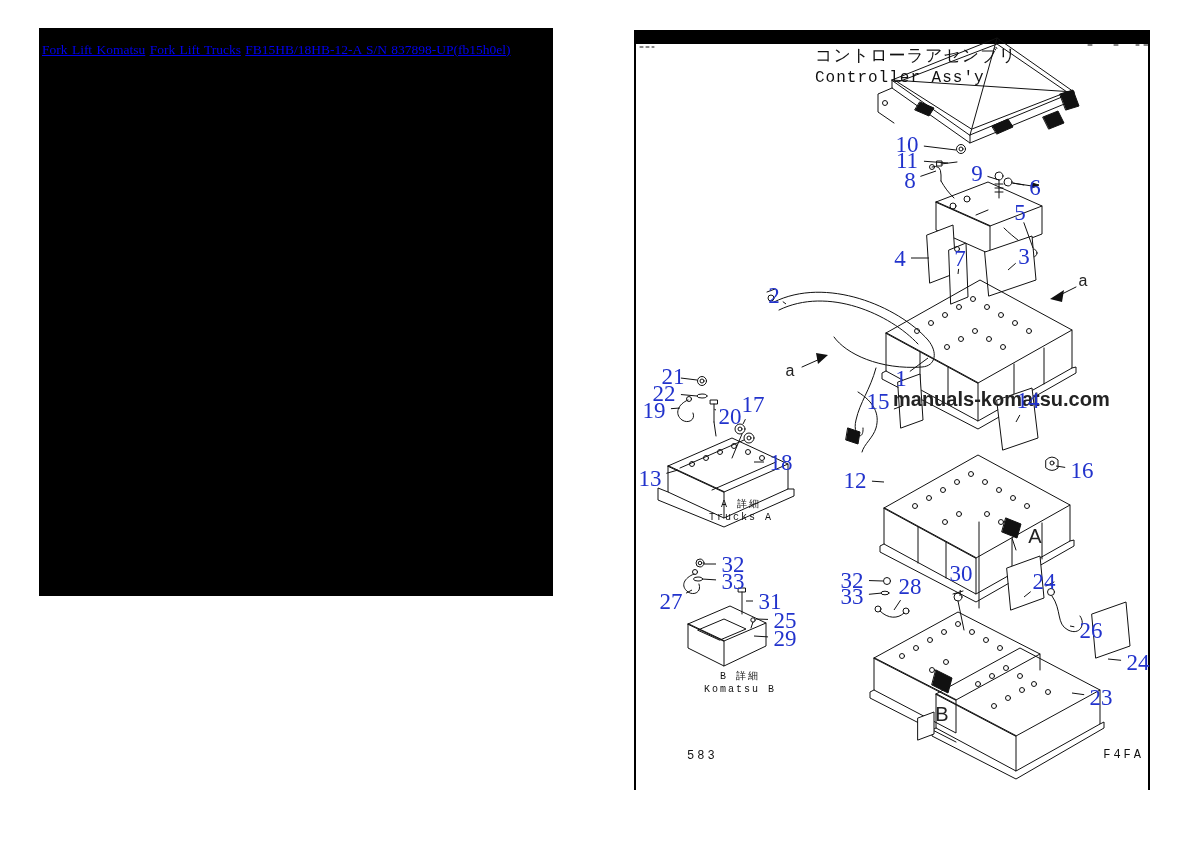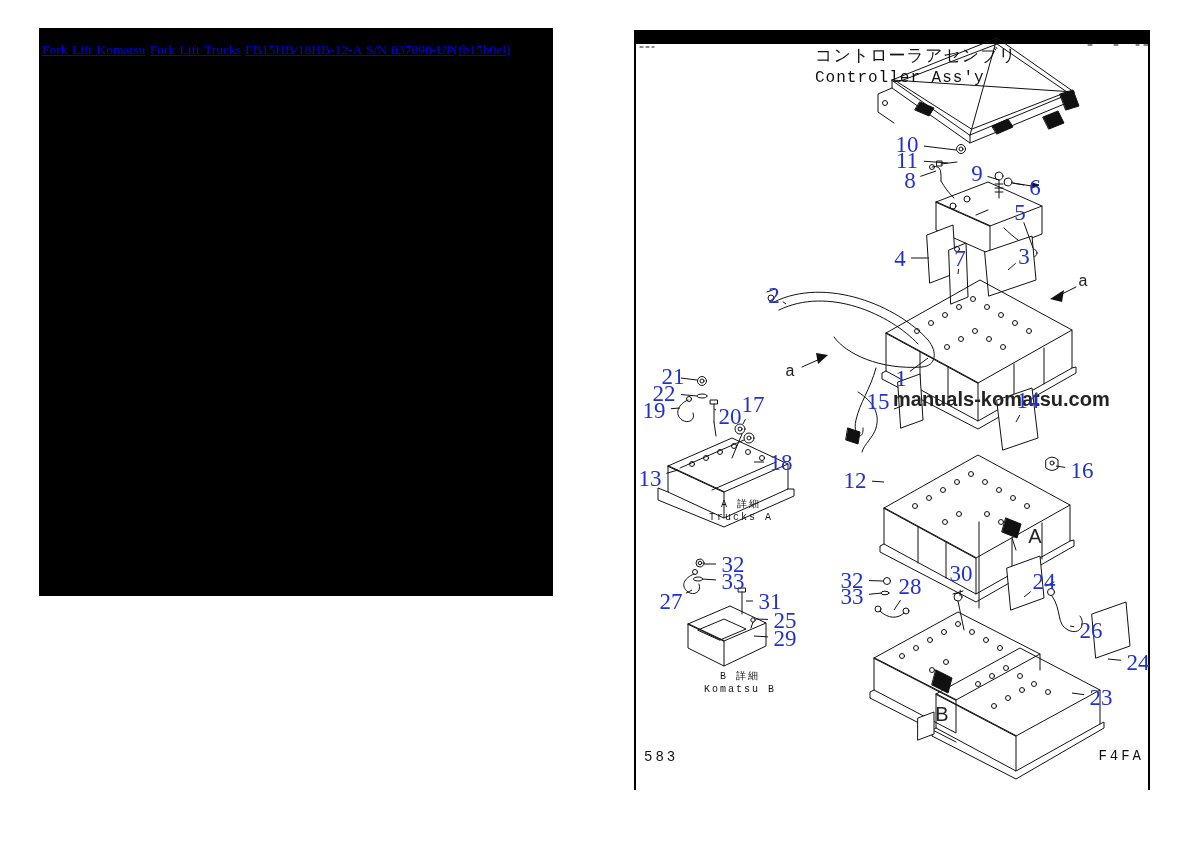--- a/index.html
+++ b/index.html
@@ -23,21 +23,21 @@
   .callout{position:absolute;transform:translate(-50%,-50%);color:#2233cc;
            font-family:"Liberation Serif",serif;font-size:23px;line-height:1;cursor:pointer;
            white-space:nowrap;}
   .view-letter{position:absolute;transform:translate(-50%,-50%);color:#222;
                font-family:"Liberation Sans",sans-serif;line-height:1;}
   .caption{position:absolute;color:#111;font-family:"Liberation Mono",monospace;
            font-size:10px;text-align:center;letter-spacing:2px;line-height:13px;white-space:nowrap;}
   .watermark{position:absolute;left:257px;top:358px;color:#232323;
              font-family:"Liberation Sans",sans-serif;font-weight:bold;font-size:20px;}
   .pagecode{position:absolute;color:#111;font-family:"Liberation Mono",monospace;
-            font-size:14px;letter-spacing:3px;}
+            font-size:12px;letter-spacing:3px;margin-left:43px;}
   .pagecode.left{left:8px;top:719px;}
   .pagecode.right{right:4px;top:718px;}
 </style>
 </head>
 <body>
 
 <div class="page">
 
   <div class="left-panel">
     <div class="breadcrumb"><a>Fork Lift Komatsu</a> <a>Fork Lift Trucks</a> <a>FB15HB/18HB-12-A S/N 837898-UP(fb15h0el)</a></div>

